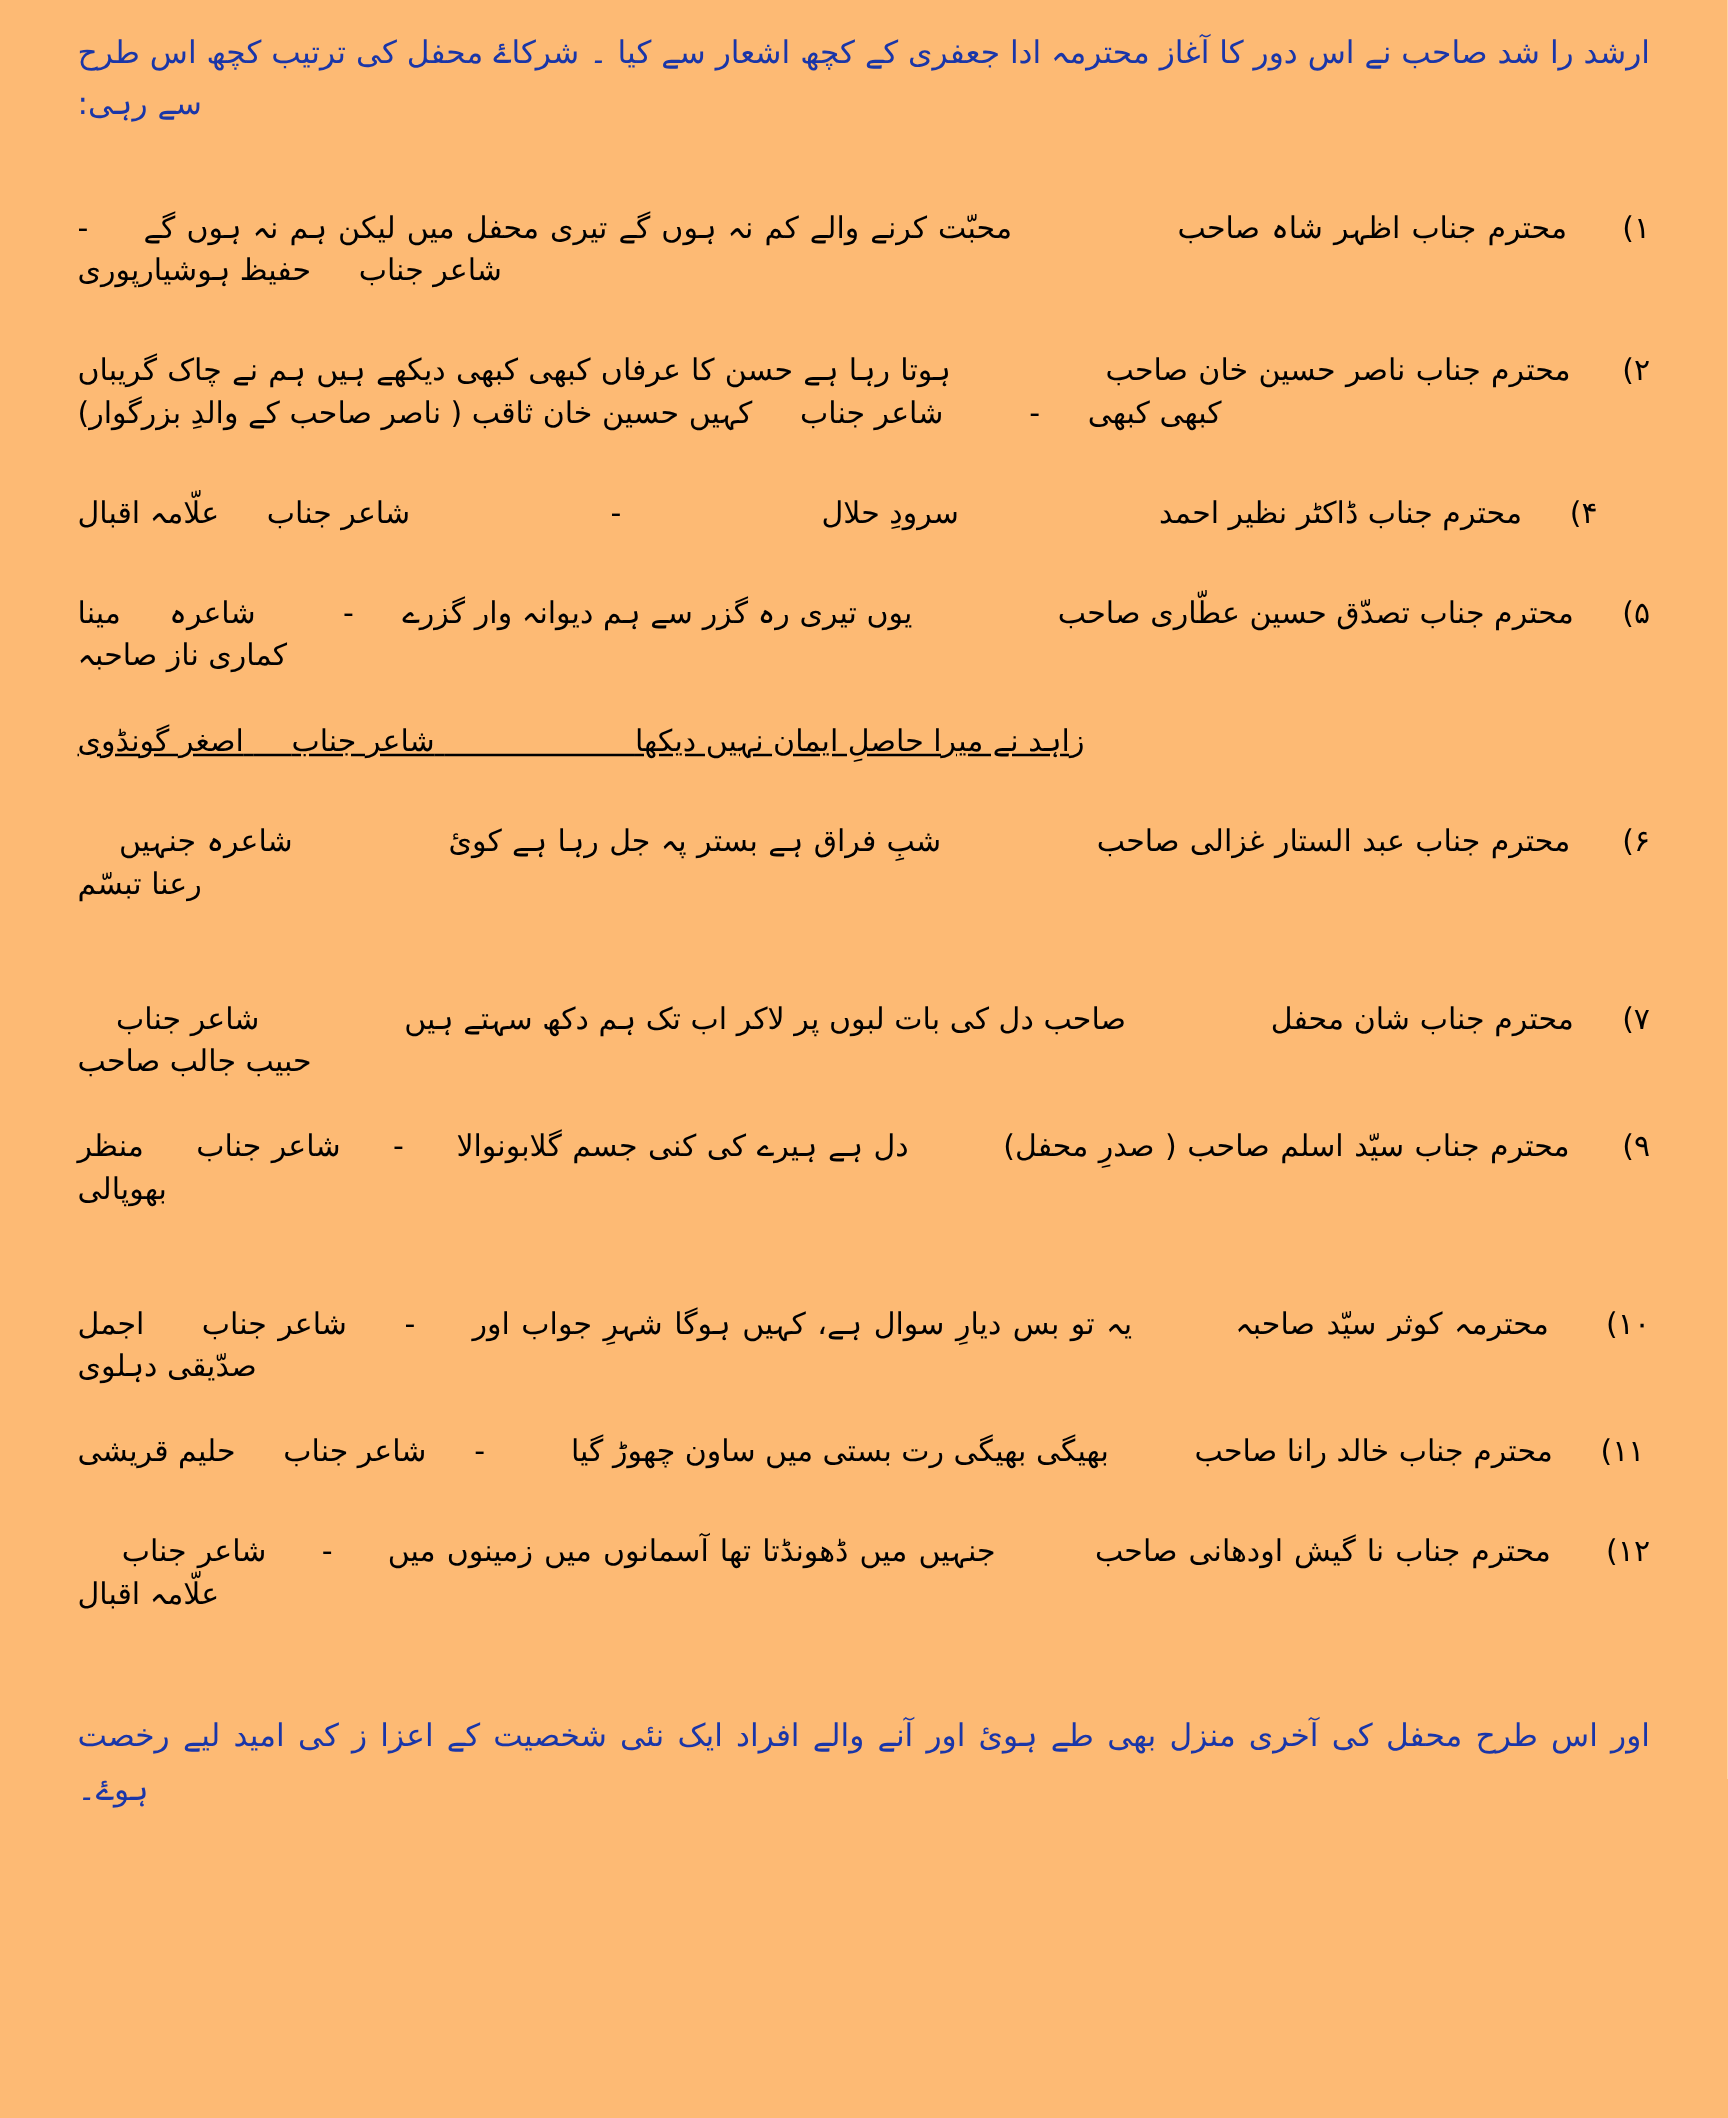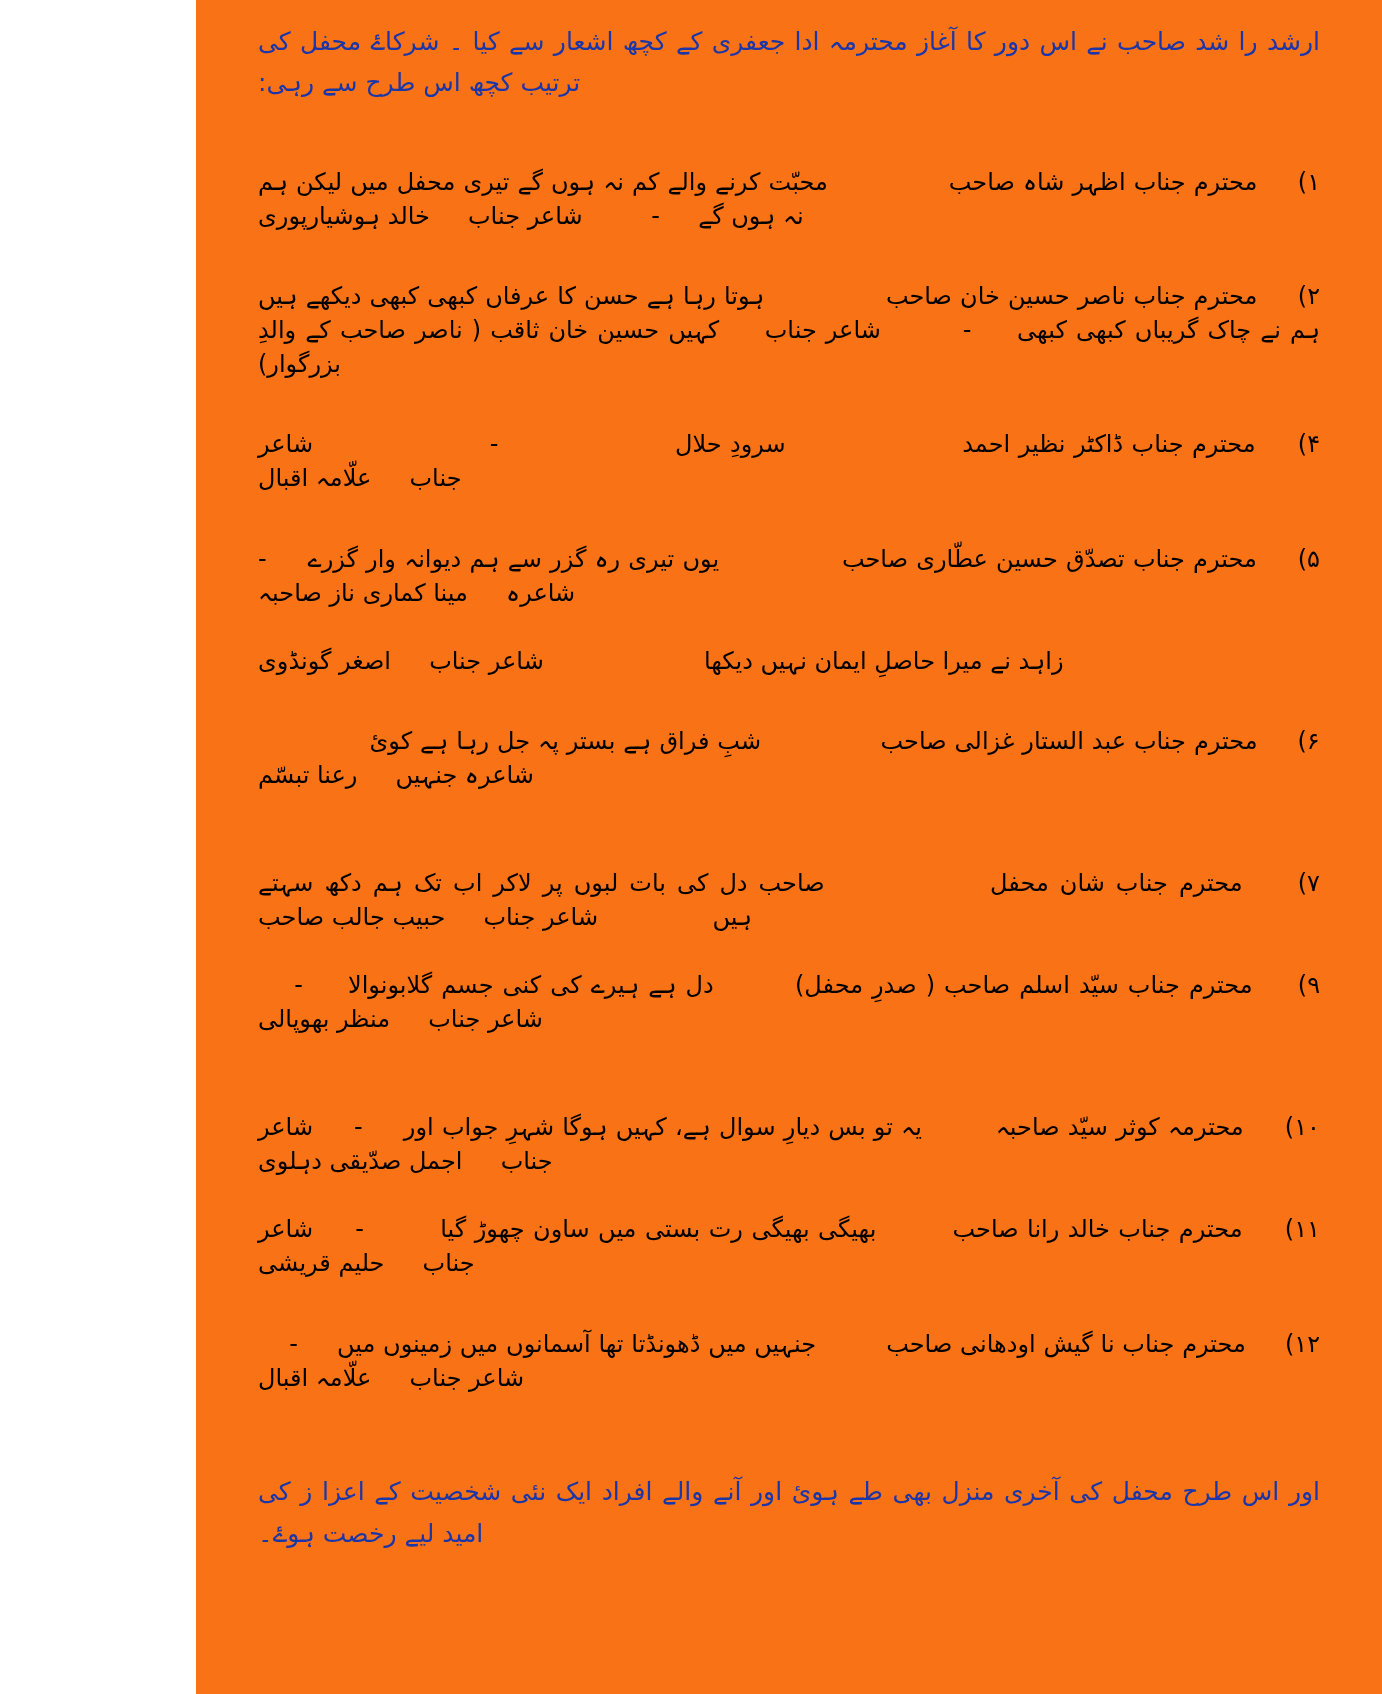--- a/index.html
+++ b/index.html
@@ -9,25 +9,25 @@
     background: #ffffff;
   }
   body {
     width: 1382px;
     min-height: 1694px;
     font-family: "DejaVu Sans", "Liberation Sans", sans-serif;
     color: #000000;
     direction: rtl;
   }
   .page {
-    width: 1186px;
+    width: 1382px;
     min-height: 1694px;
     box-sizing: border-box;
     padding: 22px 62px 20px 62px;
-    background: #f97316;
+    background: #fdba74;
   }
   
   .intro-para,
   .outro-para {
     color: #1a36a8;
     font-size: 25px;
     line-height: 1.62;
     text-align: justify;
     text-align-last: left;
     direction: rtl;
@@ -80,38 +80,39 @@
   
   .standalone {
     direction: rtl;
     color: #000000;
     font-size: 24px;
     line-height: 1.42;
     margin-top: 34px;
     padding-right: 0;
     text-align: justify;
     text-align-last: left;
+    text-decoration: underline;
   }
 </style>
 </head>
 <body>
 
 <div class="page">
 
   <p class="intro-para">ارشد را شد صاحب نے  اس دور کا آغاز محترمہ ادا جعفری کے کچھ اشعار سے کیا ۔ شرکاۓ محفل کی ترتیب کچھ اس طرح سے رہی:</p>
 
   <div class="entry-list">
 
     <div class="entry gap-xl">
       <span class="num sp-s">۱)</span>
       <span class="seg sp-l">محترم جناب اظہر شاہ صاحب</span>
       <span class="seg sp-s">محبّت کرنے والے کم نہ ہوں گے   تیری محفل میں لیکن ہم نہ ہوں گے</span>
       <span class="dash sp-m">-</span>
       <span class="seg sp-s">شاعر جناب</span>
-      <span class="seg">خالد ہوشیارپوری</span>
+      <span class="seg">حفیظ ہوشیارپوری</span>
     </div>
 
     <div class="entry gap-lg">
       <span class="num sp-s">۲)</span>
       <span class="seg sp-l">محترم جناب  ناصر حسین خان صاحب</span>
       <span class="seg sp-s">ہوتا رہا  ہے حسن کا عرفاں کبھی کبھی   دیکھے ہیں ہم نے چاک گریباں کبھی کبھی</span>
       <span class="dash sp-m">-</span>
       <span class="seg sp-s">شاعر جناب</span>
       <span class="seg">کہیں حسین خان  ثاقب ( ناصر صاحب کے والدِ بزرگوار)</span>
     </div>

